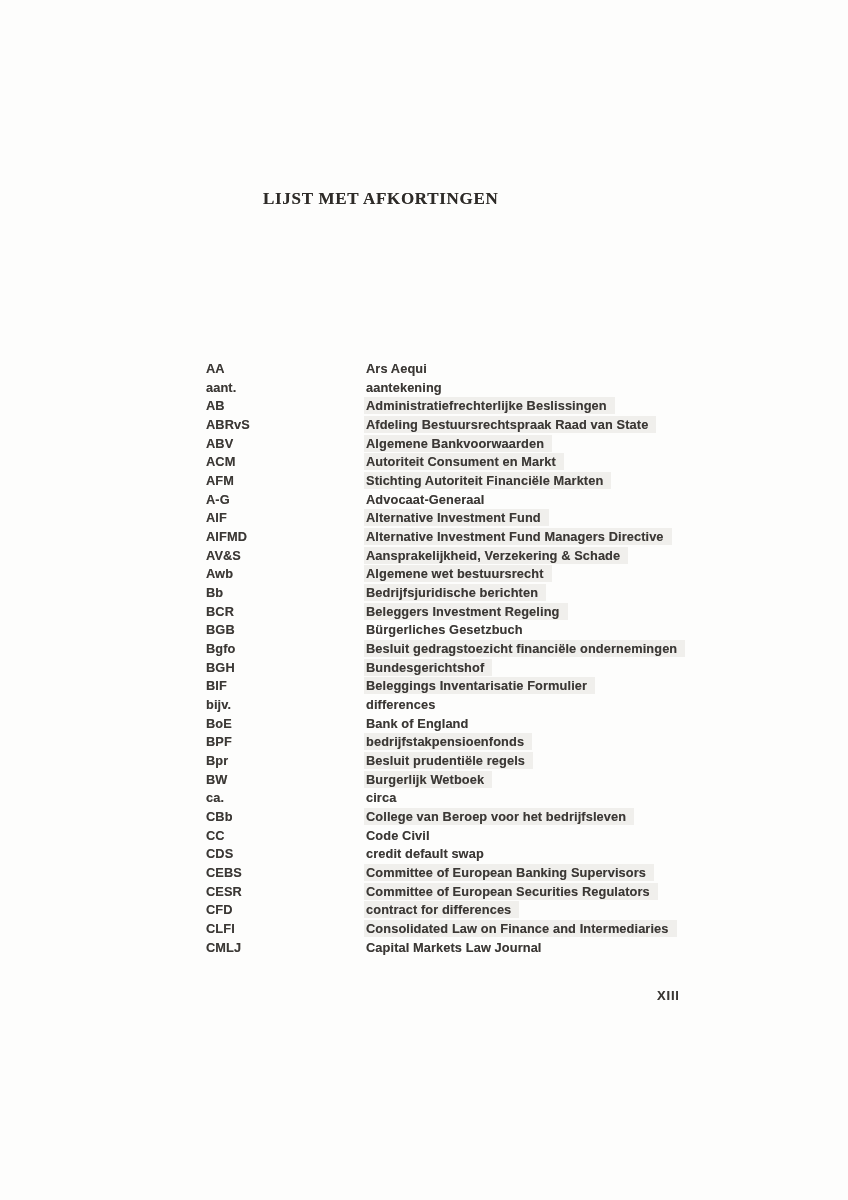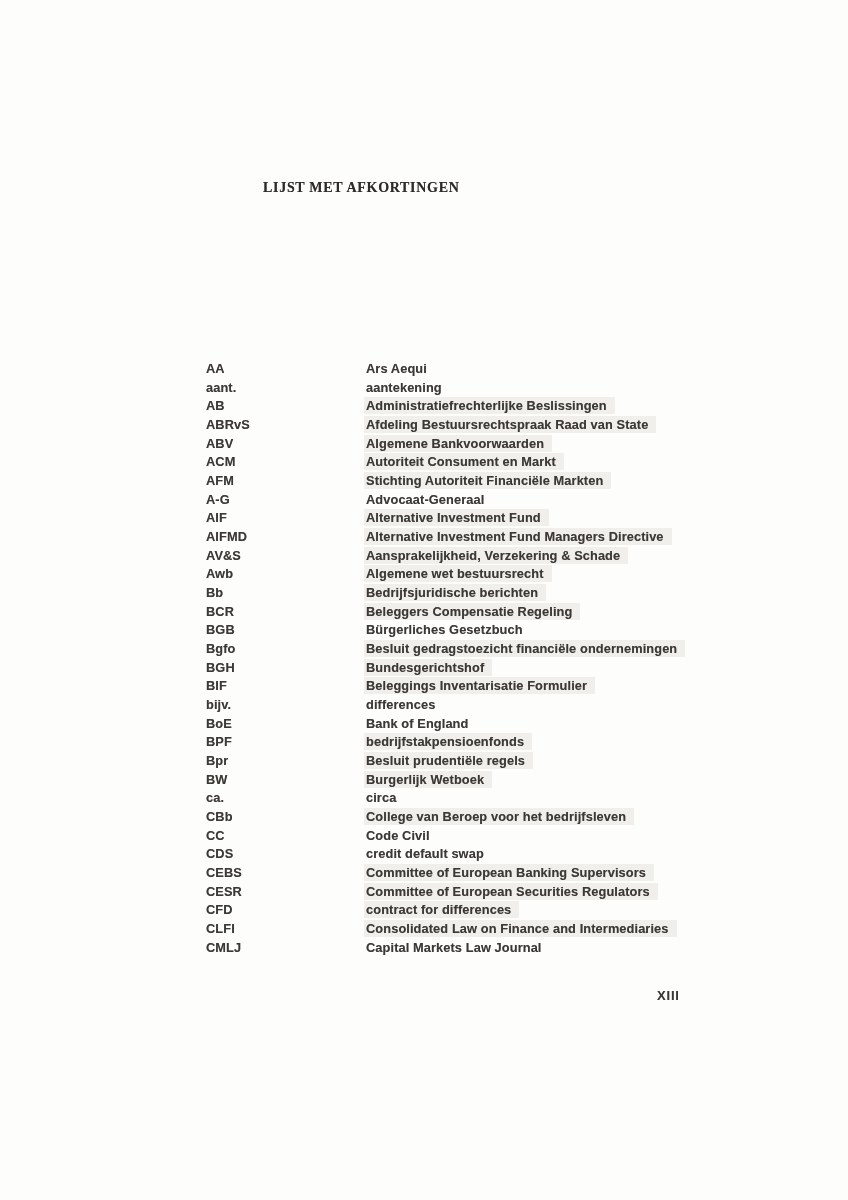--- a/index.html
+++ b/index.html
@@ -18,24 +18,24 @@
     position: relative;
     width: 848px;
     height: 1200px;
     background: var(--paper);
     overflow: hidden;
     font-family: "Liberation Sans", sans-serif;
   }
   .title {
     position: absolute;
     left: 263px;
-    top: 180px;
+    top: 189px;
     margin: 0;
     font-family: "Liberation Serif", serif;
-    font-size: 14px;
+    font-size: 17px;
     font-weight: 700;
     letter-spacing: 0.7px;
     color: var(--title-ink);
     text-shadow: 0 0 0.6px rgba(46,43,40,0.55);
   }
   .abbr-list {
     position: absolute;
     left: 206px;
     top: 359px;
     width: 470px;
@@ -141,21 +141,21 @@
     <span class="def shaded">Algemene wet bestuursrecht</span>
   </div>
 
   <div class="row">
     <span class="abbr">Bb</span>
     <span class="def shaded">Bedrijfsjuridische berichten</span>
   </div>
 
   <div class="row">
     <span class="abbr">BCR</span>
-    <span class="def shaded">Beleggers Compensatie Regeling</span>
+    <span class="def shaded">Beleggers Investment Regeling</span>
   </div>
 
   <div class="row">
     <span class="abbr">BGB</span>
     <span class="def">Bürgerliches Gesetzbuch</span>
   </div>
 
   <div class="row">
     <span class="abbr">Bgfo</span>
     <span class="def shaded">Besluit gedragstoezicht financiële ondernemingen</span>

